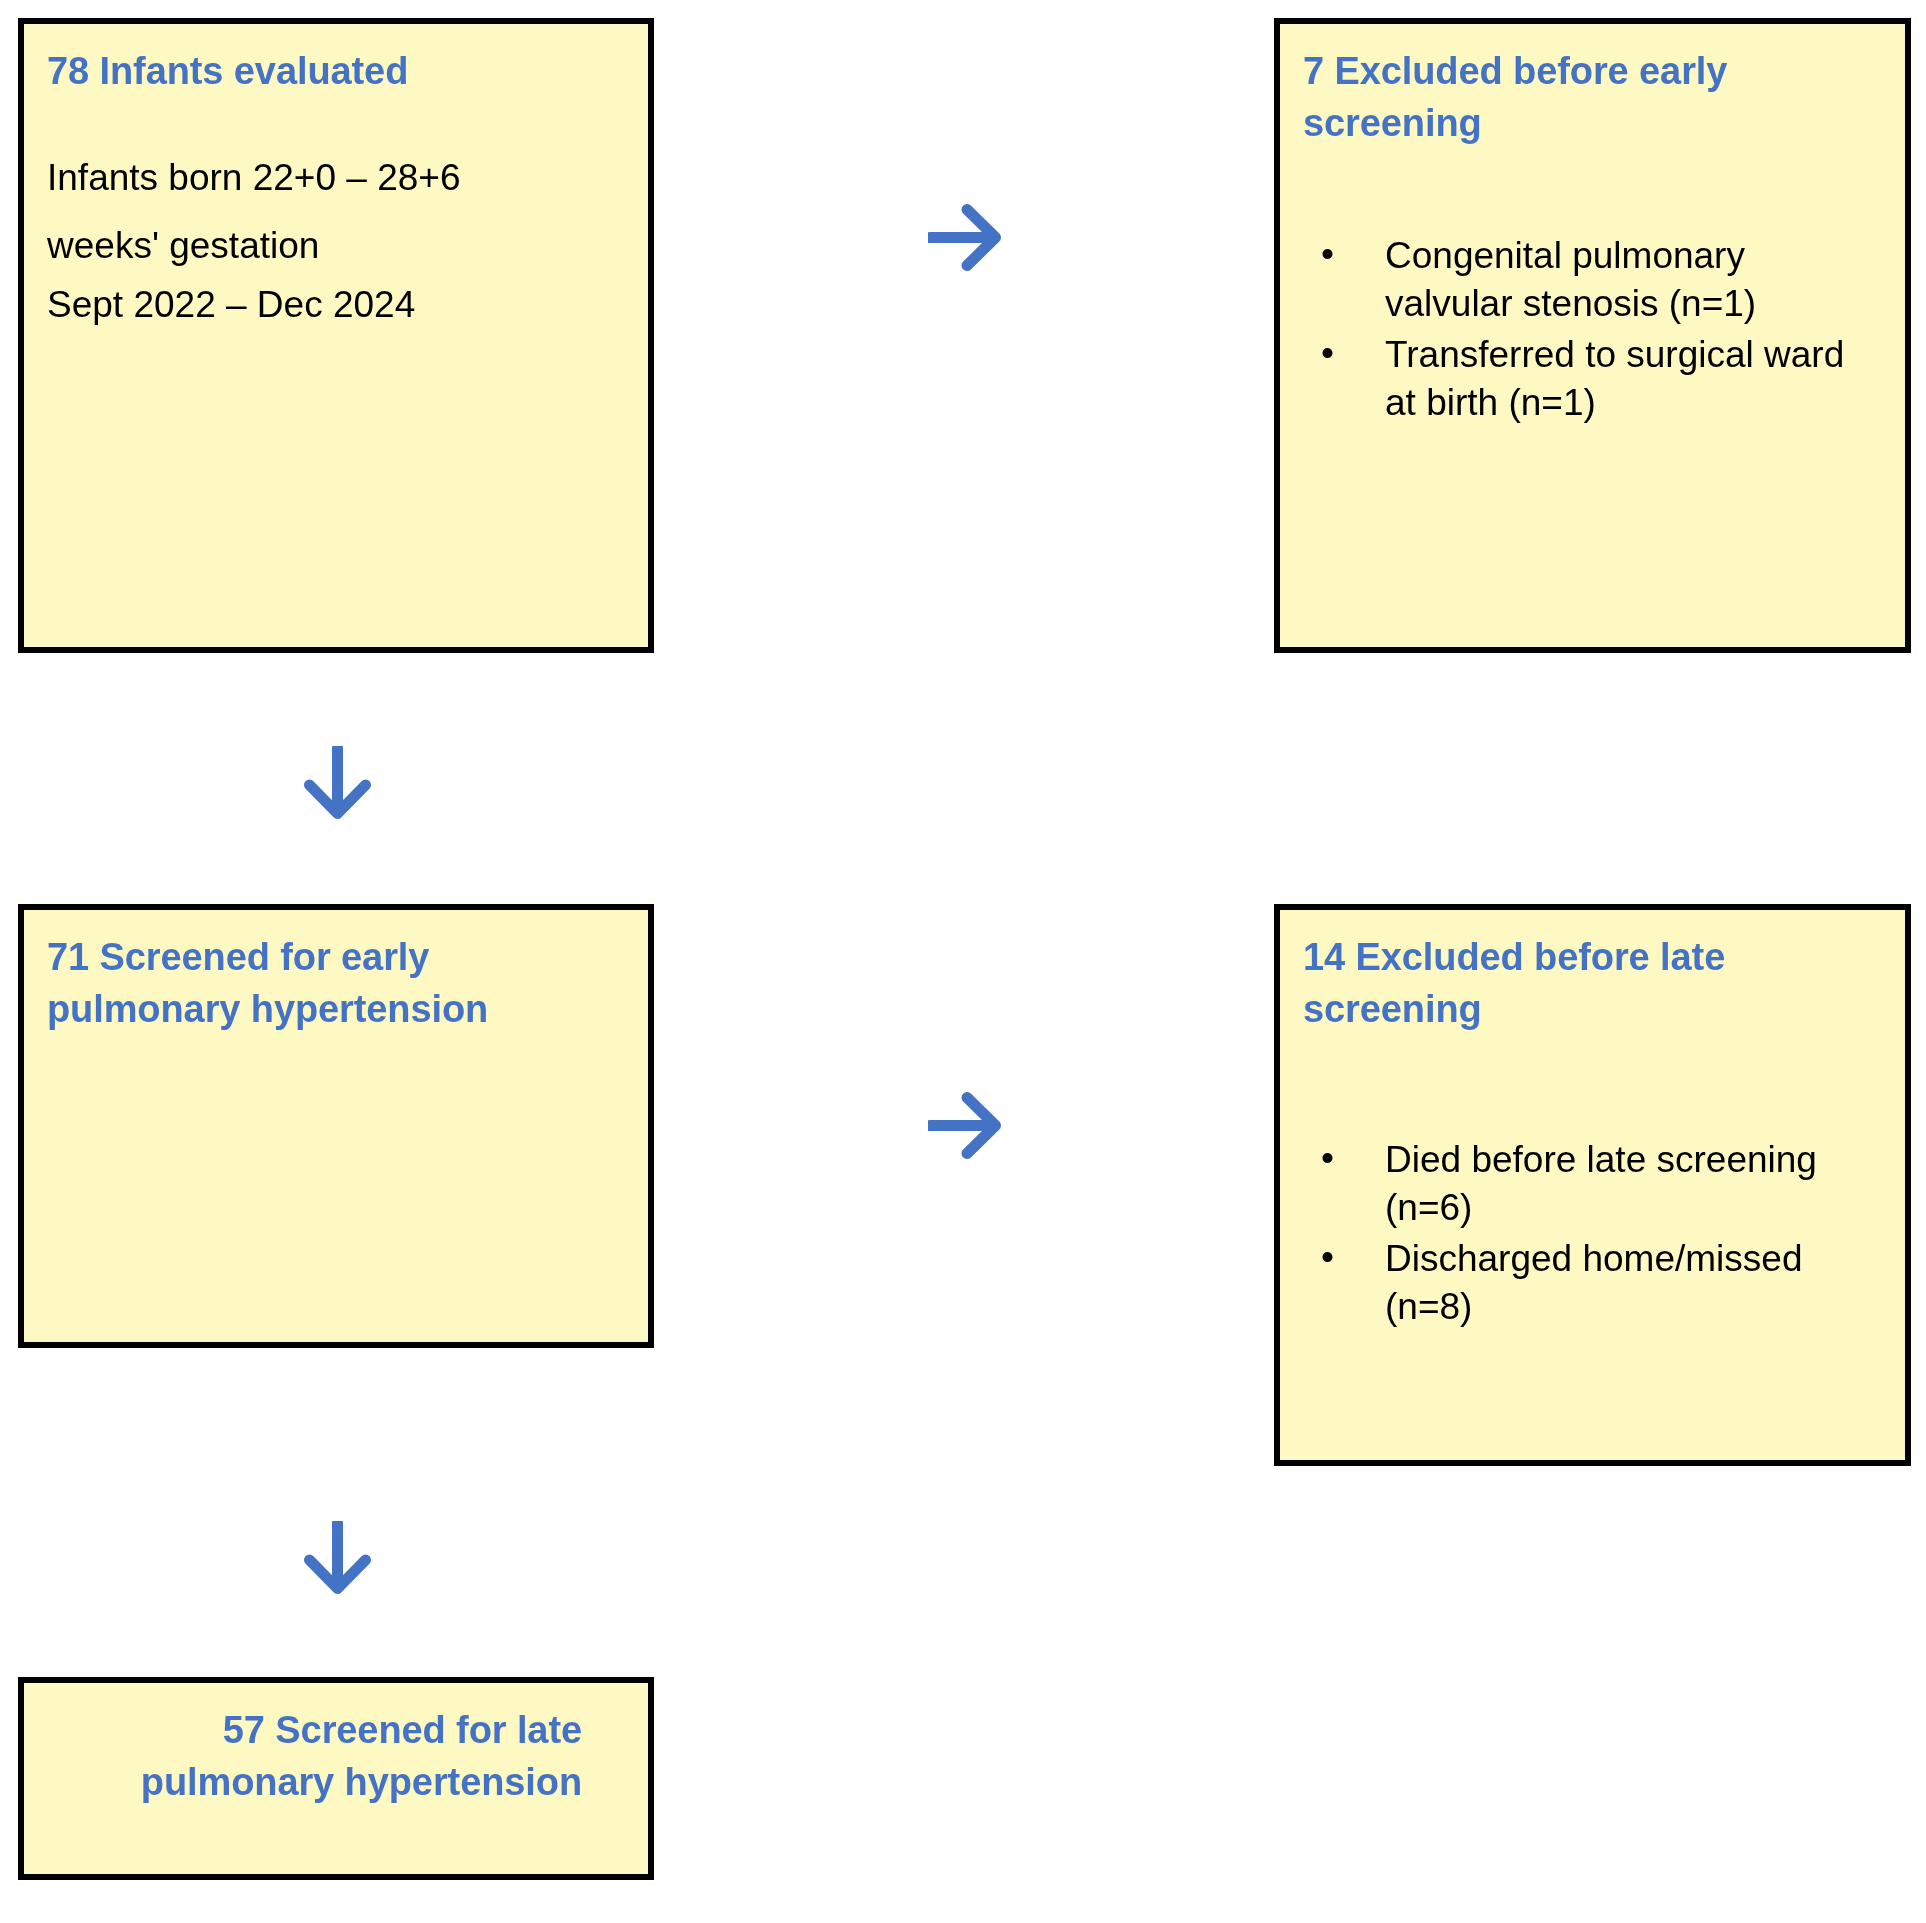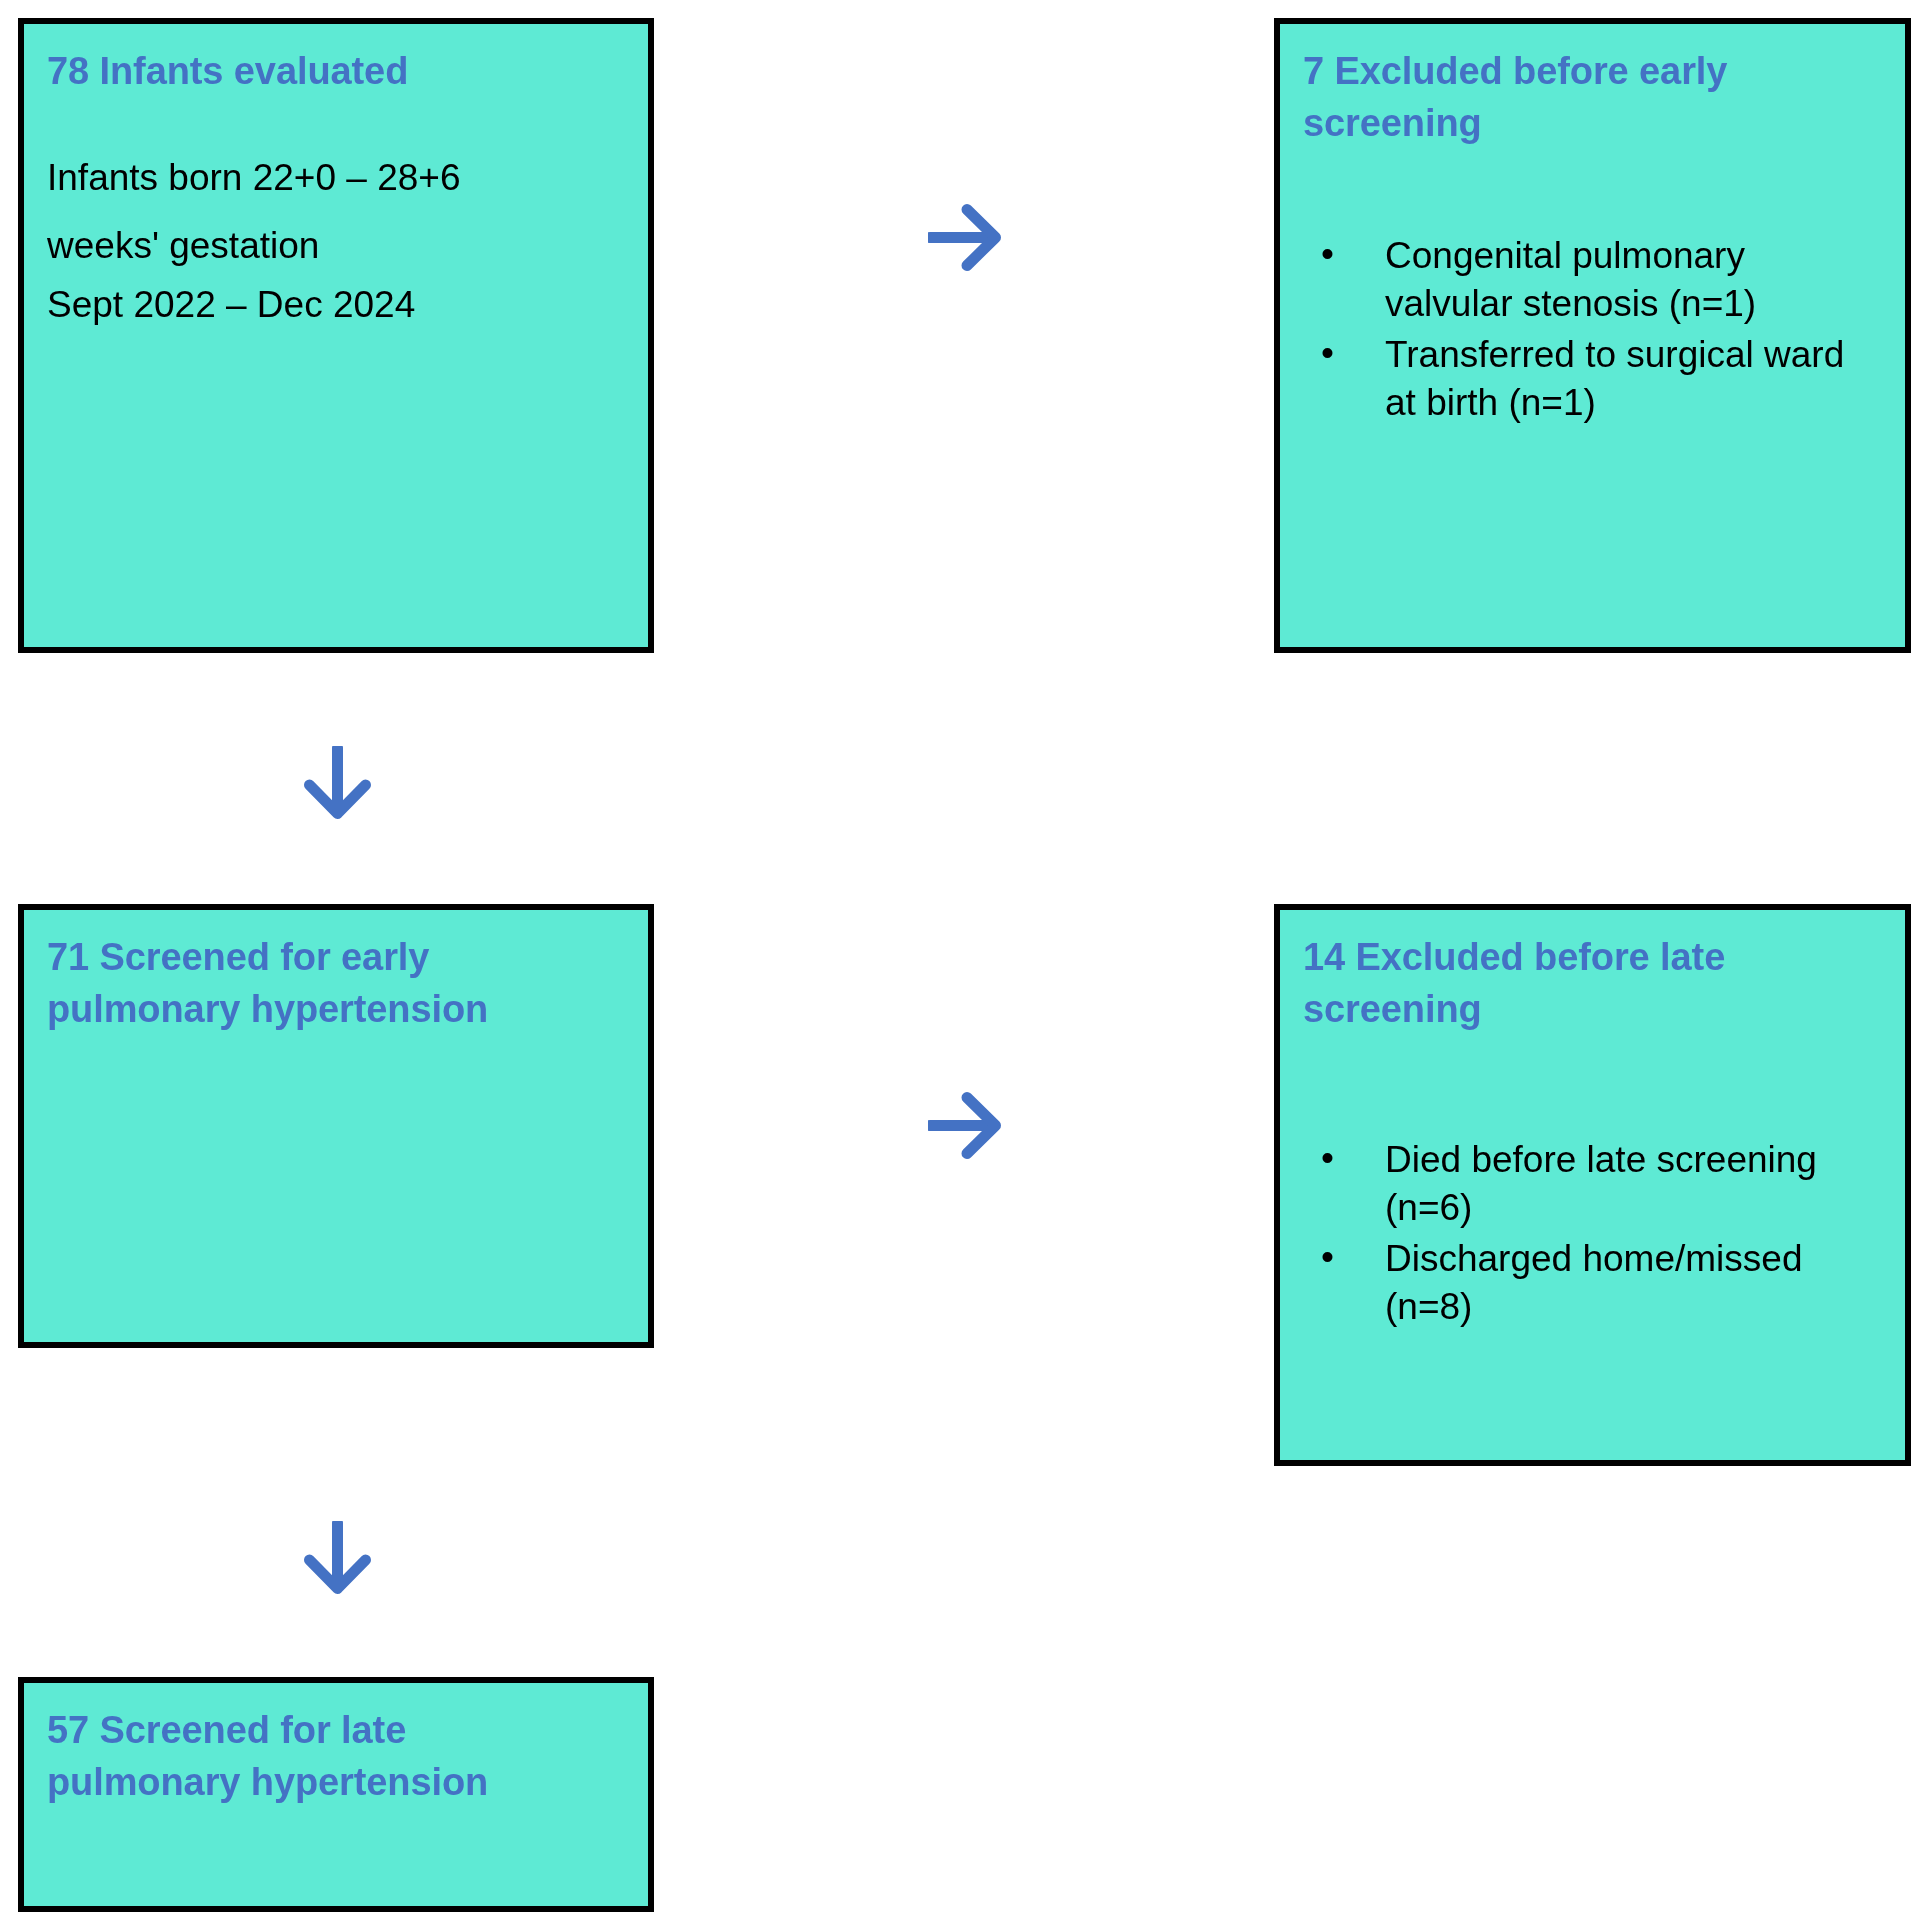--- a/index.html
+++ b/index.html
@@ -14,21 +14,21 @@
     position: relative;
     width: 1926px;
     height: 1923px;
     background: #ffffff;
     overflow: hidden;
   }
   .box {
     position: absolute;
     box-sizing: border-box;
     border: 6.5px solid #000000;
-    background: #5eead4;
+    background: #fef9c3;
     padding: 22px 23px 20px 23px;
   }
   .box-title {
     color: #4472C4;
     font-weight: bold;
     font-size: 38px;
     line-height: 1.36;
     margin: 0 0 0 0;
     letter-spacing: -0.1px;
   }
@@ -69,21 +69,21 @@
   .arrow {
     position: absolute;
   }
   .arrow svg { display: block; }
 
   
   #box-infants-evaluated   { left: 18px;   top: 18px;   width: 636px; height: 635px; }
   #box-excluded-early      { left: 1274px; top: 18px;   width: 637px; height: 635px; }
   #box-screened-early      { left: 18px;   top: 904px; width: 636px; height: 444px; }
   #box-excluded-late       { left: 1274px; top: 904px; width: 637px; height: 562px; }
-  #box-screened-late       { left: 18px;   top: 1677px; width: 636px; height: 235px;  }
+  #box-screened-late       { left: 18px;   top: 1677px; width: 636px; height: 203px; text-align: right;  }
 
   #arrow-right-early { left: 928px; top: 200px;  }
   #arrow-right-late  { left: 928px; top: 1088px; }
   #arrow-down-early  { left: 300px;  top: 746px; }
   #arrow-down-late   { left: 300px;  top: 1521px; }
 </style>
 </head>
 <body>
 
 <div id="canvas">

